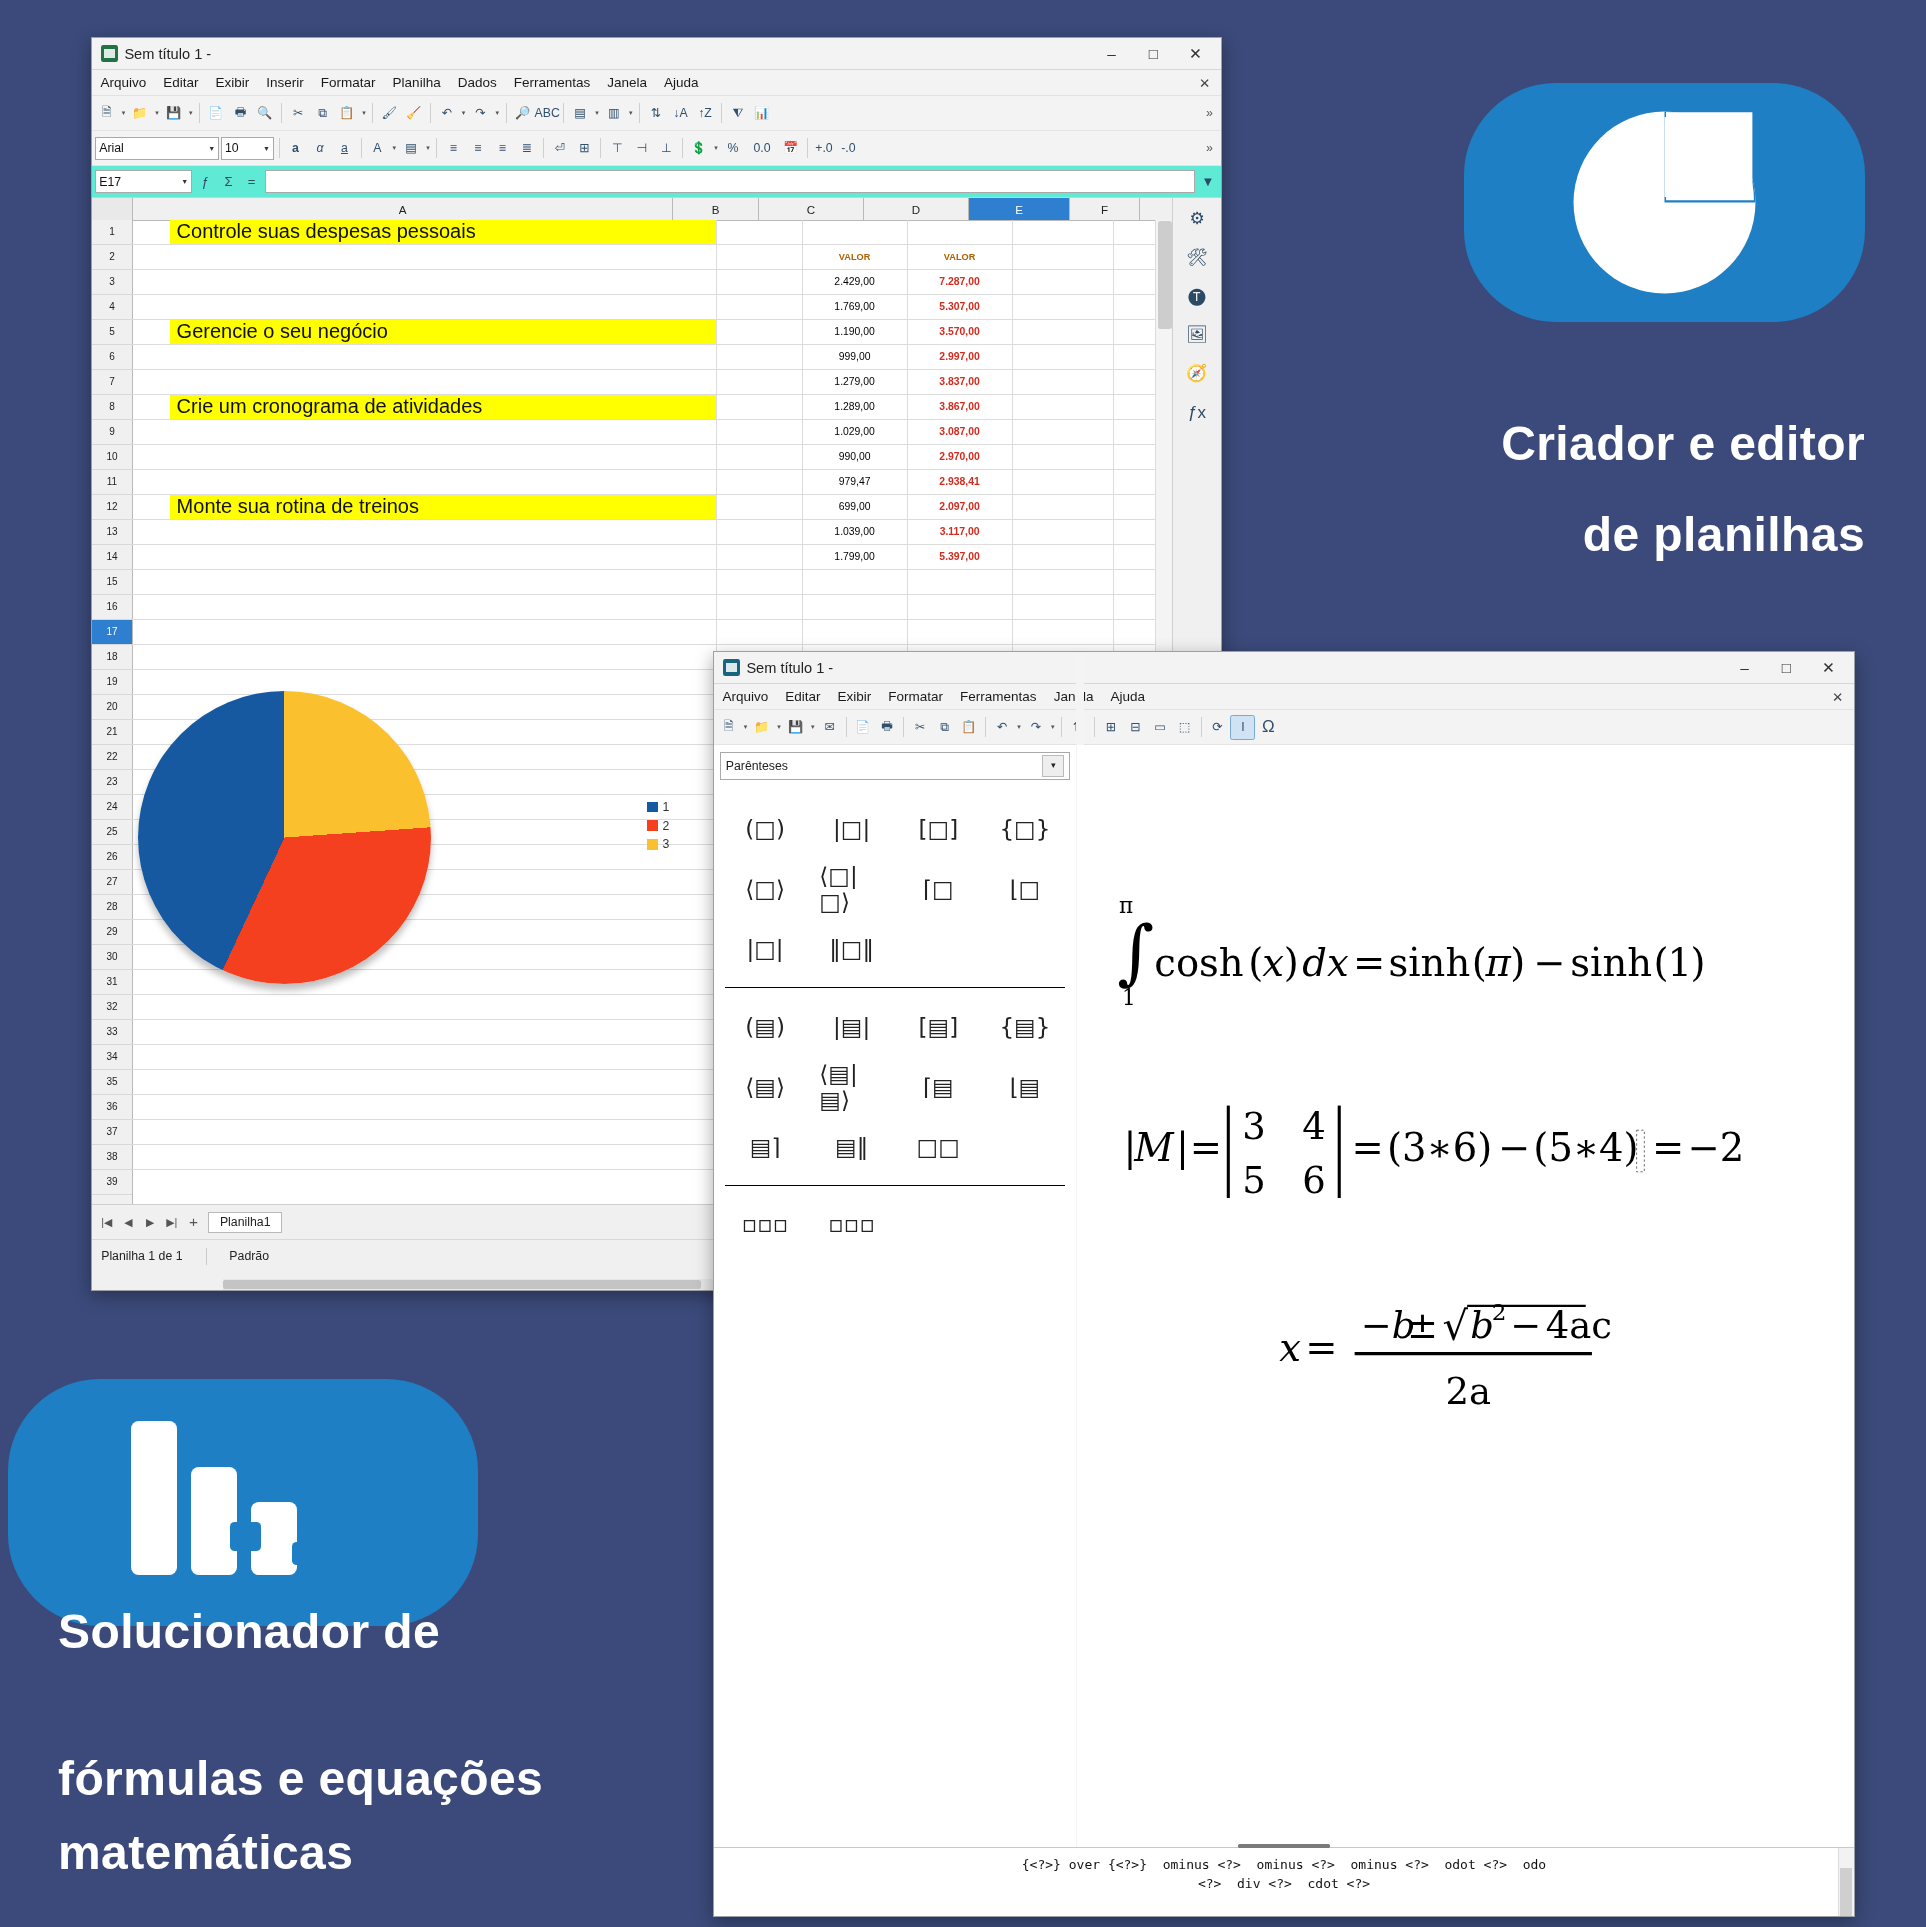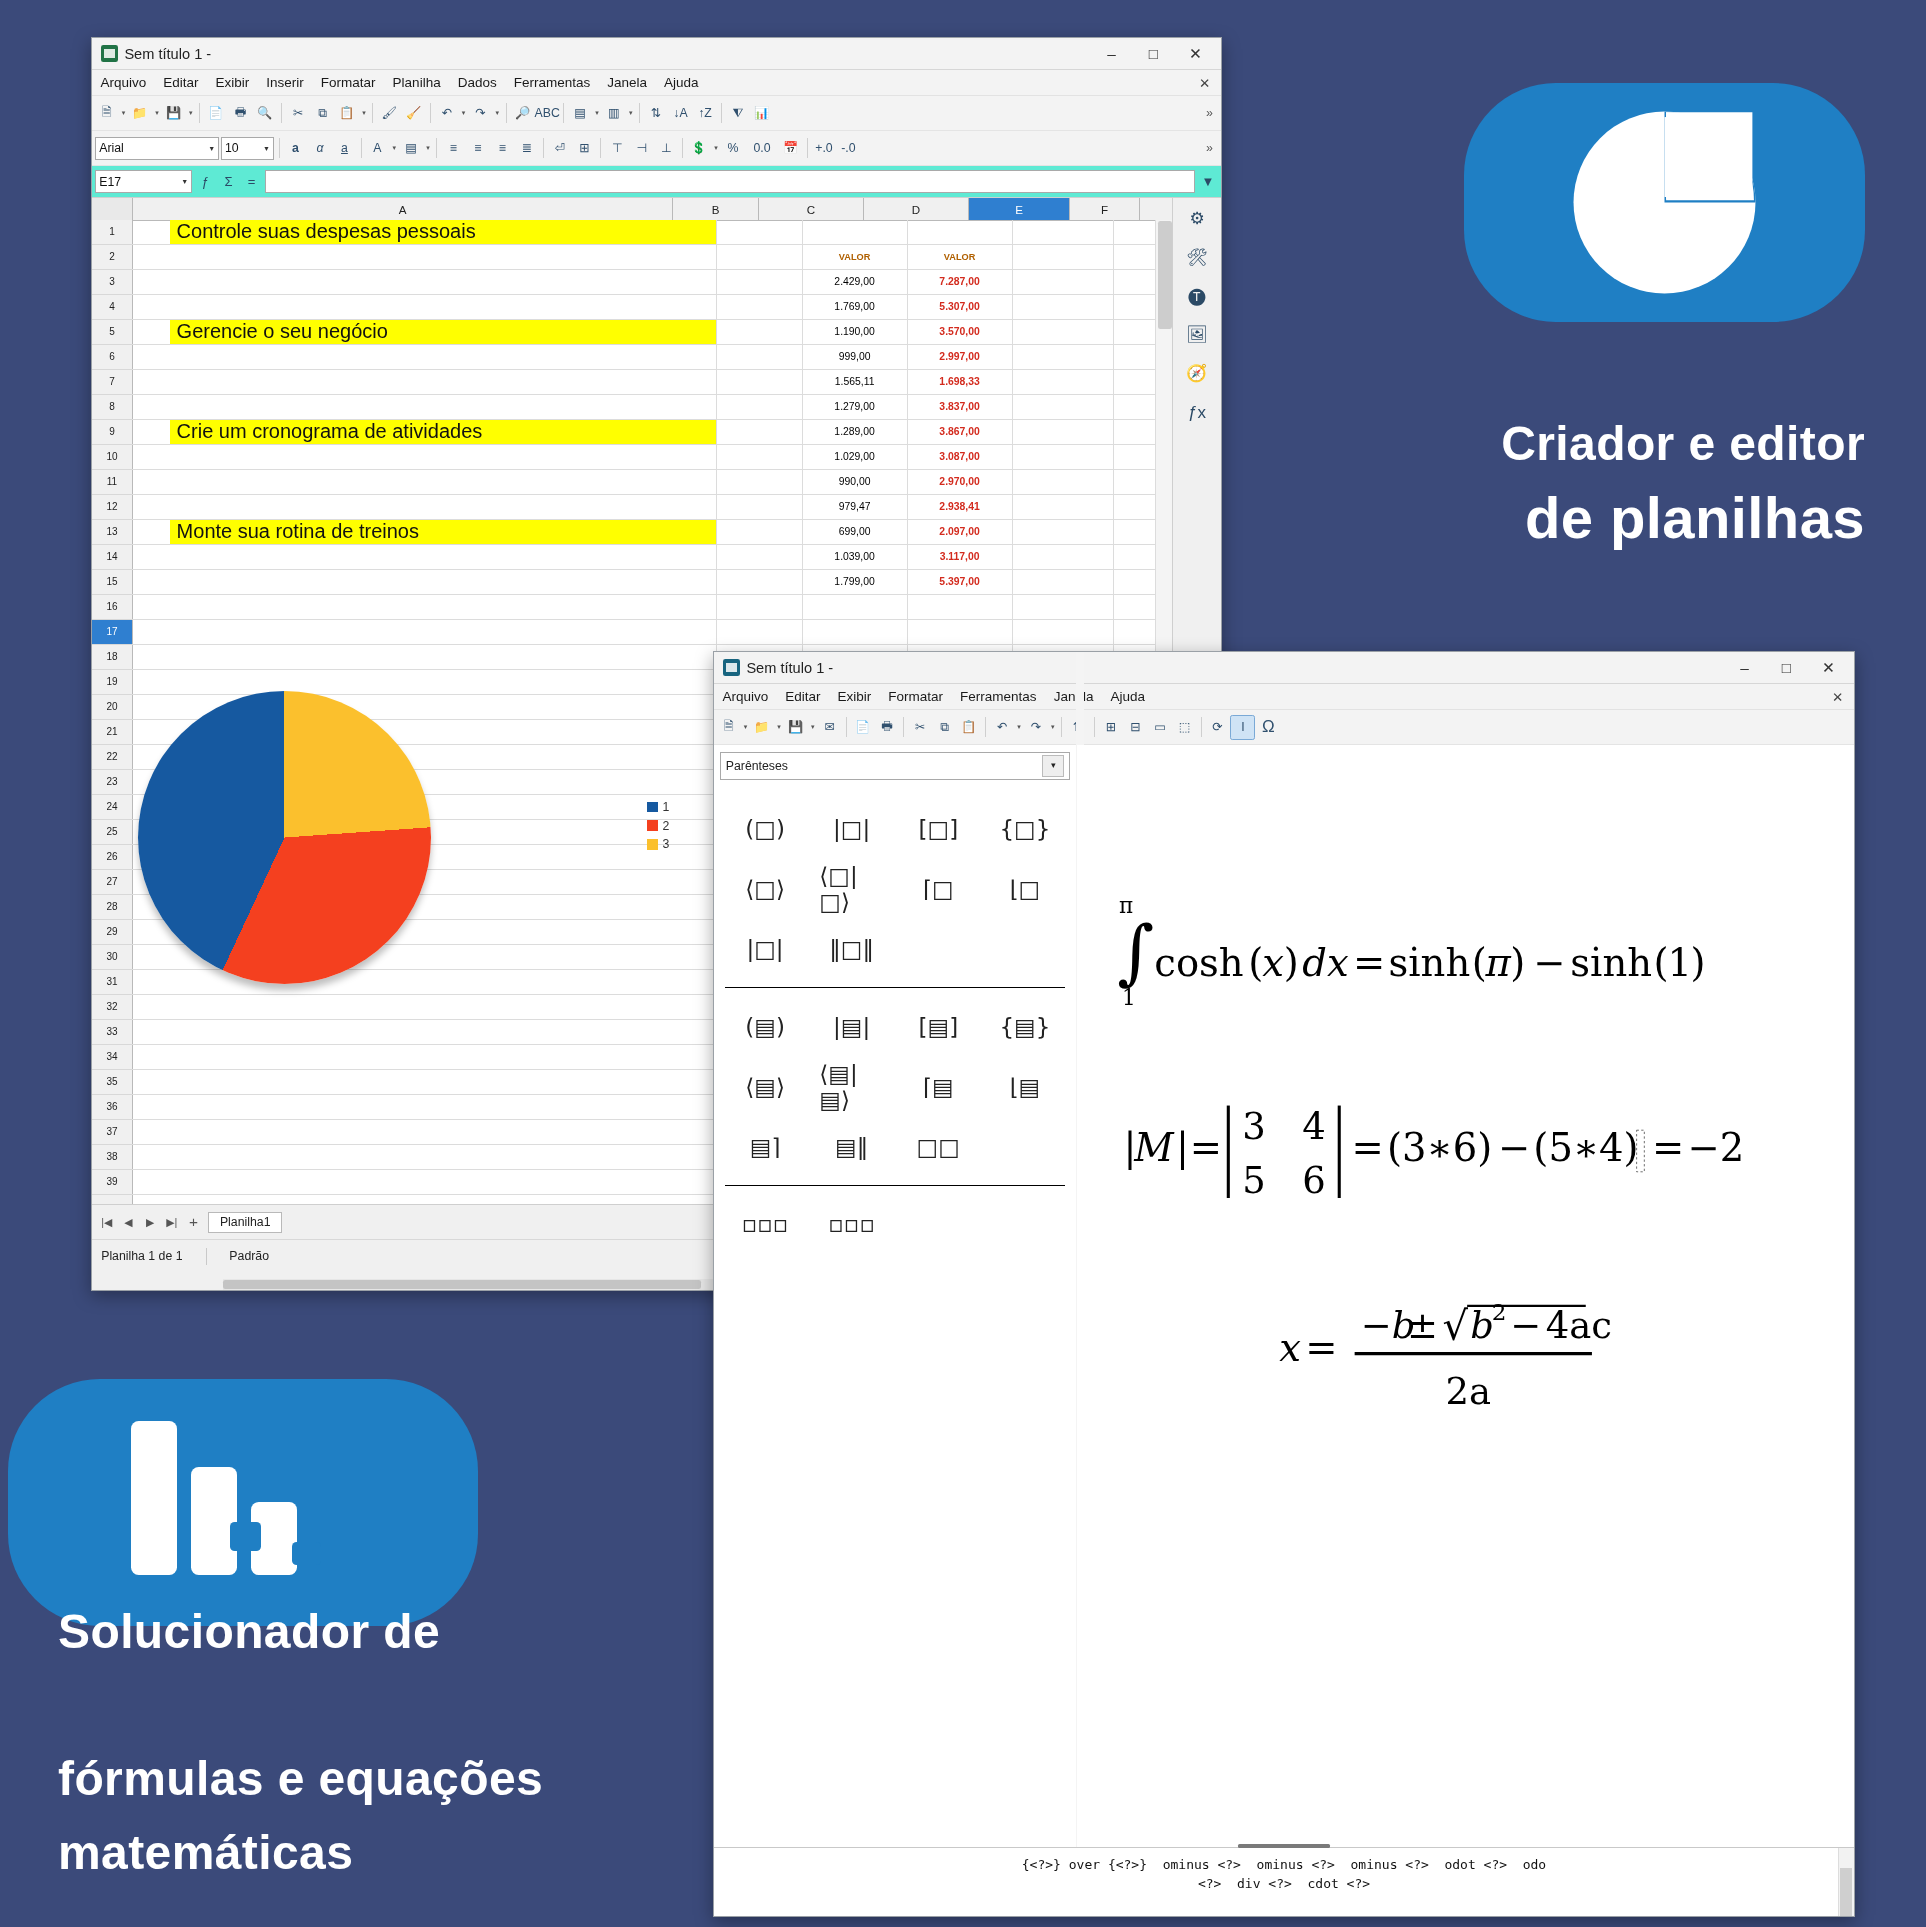--- a/index.html
+++ b/index.html
@@ -229,21 +229,21 @@
     <path d="M260 155 L260 30 A125 125 0 0 1 385 155 Z" fill="#1f7fc4" opacity="0"></path>
     <g>
       <path d="M262 152 L262 38 A114 114 0 0 1 376 152 Z" fill="#ffffff"></path>
       <path d="M268 146 L268 52 A94 94 0 0 1 362 146 Z" fill="#1f7fc4" opacity="0"></path>
     </g>
     <path d="M260 148 L260 44 A104 104 0 0 1 364 148 Z" fill="#ffffff"></path>
     <path d="M252 160 L252 48 A112 112 0 0 0 140 160 Z" fill="#ffffff" opacity="0"></path>
   </svg>
 </div>
 <div class="promo-text" style="left:1422px;top:416px;width:443px;text-align:right;font-size:48px;">Criador e editor</div>
-<div class="promo-text" style="left:1422px;top:484px;width:443px;text-align:right;font-size:58px;">de planilhas</div>
+<div class="promo-text" style="left:1422px;top:507px;width:443px;text-align:right;font-size:48px;">de planilhas</div>
 
 <div class="promo-pill" style="left:7.7px;top:1379px;width:470px;height:247px;">
   <div class="bars-logo" style="left:123px;top:42px;position:absolute;">
     <i style="width:46px;height:154px;"></i>
     <i style="width:46px;height:108px;"></i>
     <i style="width:46px;height:73px;"></i>
   </div>
   <div style="position:absolute;left:222px;top:143px;width:31px;height:29px;background:#1f7fc4;border-radius:4.6px;"></div>
   <div style="position:absolute;left:284px;top:163px;width:29px;height:23px;background:#1f7fc4;border-radius:4.6px;"></div>
 </div>
@@ -465,28 +465,20 @@
           <div class="cC">1.190,00</div>
           <div class="cD red bold">3.570,00</div>
           <div class="cE"></div>
           <div class="cF"></div>
         </div>
         <div class="gridrow">
           <div class="cA"></div>
           <div class="cB"></div>
           <div class="cC">999,00</div>
           <div class="cD red bold">2.997,00</div>
-          <div class="cE"></div>
-          <div class="cF"></div>
-        </div>
-        <div class="gridrow">
-          <div class="cA"></div>
-          <div class="cB"></div>
-          <div class="cC">1.565,11</div>
-          <div class="cD red bold">1.698,33</div>
           <div class="cE"></div>
           <div class="cF"></div>
         </div>
         <div class="gridrow">
           <div class="cA"></div>
           <div class="cB"></div>
           <div class="cC">1.279,00</div>
           <div class="cD red bold">3.837,00</div>
           <div class="cE"></div>
           <div class="cF"></div>

